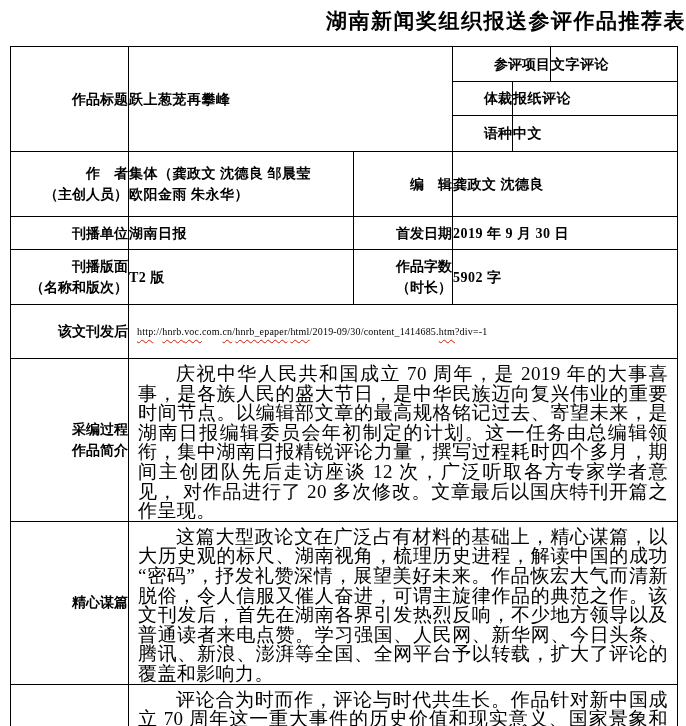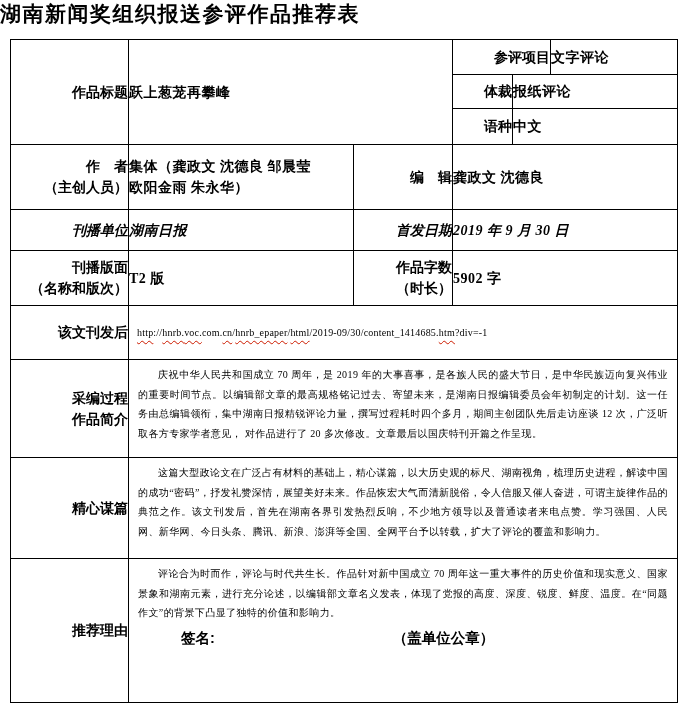--- a/index.html
+++ b/index.html
@@ -3,55 +3,55 @@
 <meta charset="utf-8">
 <style>
   * { box-sizing: border-box; }
   html,body { margin:0; padding:0; }
   body {
     width:686px; height:726px; overflow:hidden;
     background:#ffffff; color:#000;
     font-family:"Liberation Serif","DejaVu Serif",serif;
   }
   .title {
-    text-align:left; font-size:21px; font-weight:bold;
-    letter-spacing:1.5px;
+    text-align:right; font-size:21px; font-weight:bold;
+    padding-top:7px; letter-spacing:1.5px;
     font-family:"Liberation Sans","DejaVu Sans",sans-serif;
   }
   table.form {
     border-collapse:collapse; table-layout:fixed;
     width:667px; margin:11px 0 0 10px;
   }
   td { border:1.5px solid #000; padding:0; overflow:hidden; }
   td.label {
     font-family:"Liberation Sans","DejaVu Sans",sans-serif;
     font-weight:bold; font-size:14px; text-align:right;
     vertical-align:middle; white-space:pre-line; line-height:1.5;
   }
   td.value {
     font-size:14px; font-weight:600; text-align:left;
     vertical-align:middle; white-space:pre-line; line-height:1.5;
     letter-spacing:0.5px;
   }
   tr.r1a { height:35px; } tr.r1b { height:34px; } tr.r1c { height:36px; }
-  tr.r2 { height:65px; } tr.r3 { height:41px;font-style:italic; } tr.r4 { height:55px;padding-left:14px; }
+  tr.r2 { height:65px; } tr.r3 { height:33px; } tr.r4 { height:55px;padding-left:14px; }
   tr.r5 { height:54px; } tr.r6 { height:98px; } tr.r7 { height:101px; }
   tr.r8 { height:144px; }
   td.url-cell {
     font-size:10px; padding-left:8px; vertical-align:middle;
     letter-spacing:0.2px; white-space:nowrap;
   }
   .wavy {
     text-decoration:underline; text-decoration-style:wavy;
     text-decoration-color:#cc1a00; text-decoration-thickness:1px;
     text-underline-offset:4px;
   }
   td.para-cell { vertical-align:top; }
   .para {
-    font-size:10px; line-height:19.6px; text-align:justify;
+    font-size:19px; line-height:19.6px; text-align:justify;
     text-indent:2em; padding:5px 9px 0 9px; letter-spacing:0.4px;
   }
   .sign-row {
     display:flex; margin-top:6px;
     font-family:"Liberation Sans","DejaVu Sans",sans-serif;
     font-weight:bold; font-size:14.5px;
   }
   .sign-label { margin-left:52px; }
   .seal-label { margin-left:178px; }
 </style>

